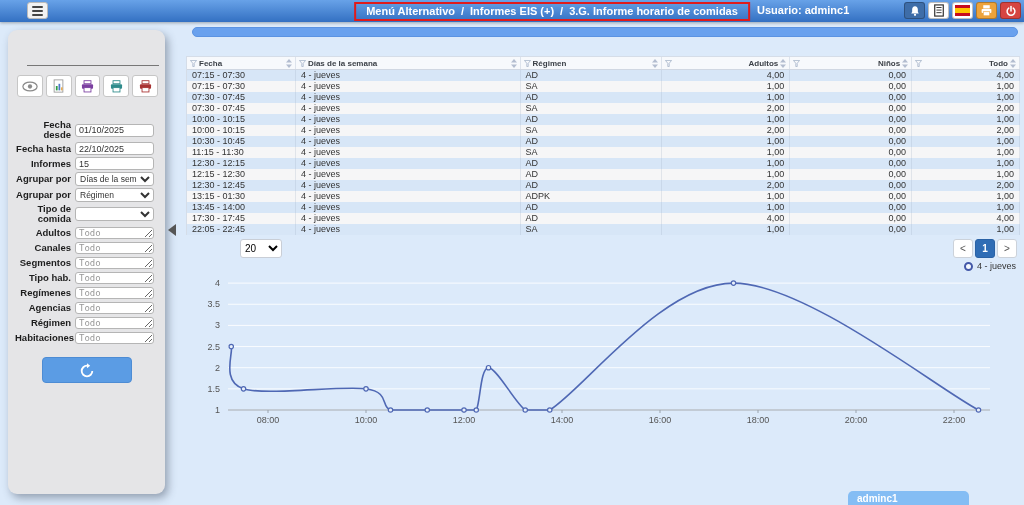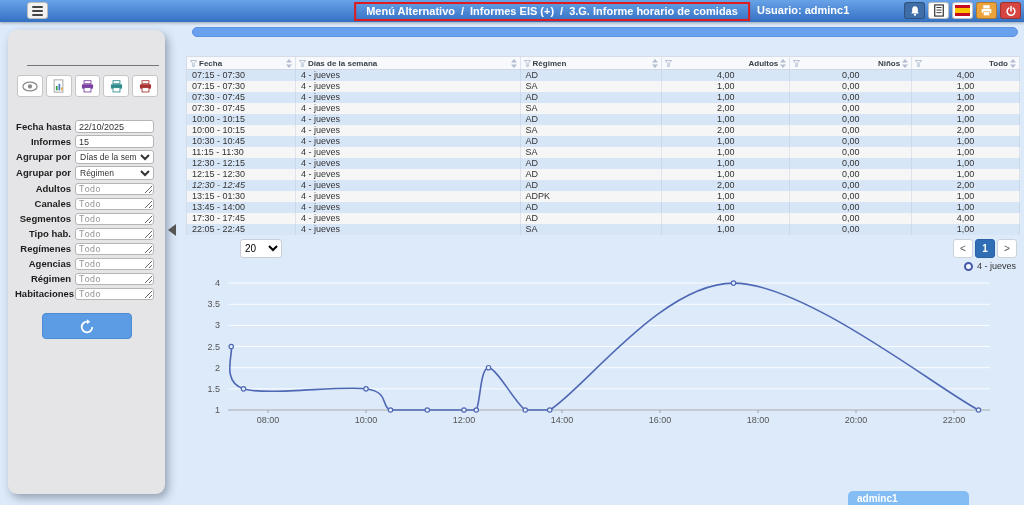--- a/index.html
+++ b/index.html
@@ -61,21 +61,21 @@
   .g-head { display:flex; background:#f7f9fc; border-bottom:1px solid #d0d7e2; height:13px; }
   .g-hcell { display:flex; align-items:center; gap:2px; padding:0 3px; border-right:1px solid #dde3ec;
     font-size:8px; font-weight:bold; color:#3a3f46; cursor:pointer; }
   .g-hcell .htitle { flex:1; overflow:hidden; white-space:nowrap; }
   .g-hcell.num .htitle { text-align:right; }
   .g-row { display:flex; height:11px; cursor:pointer; }
   .g-row:nth-child(odd)  { background:#d7e6f7; }
   .g-row:nth-child(even) { background:#f6f6f7; }
   .g-cell { padding:0 5px; border-right:1px solid rgba(160,175,195,.25); line-height:11px;
     overflow:hidden; white-space:nowrap; }
-  .g-cell.num { text-align:center; }
+  .g-cell.num { text-align:right; }
 
   .page-size { position:absolute; left:240px; top:239px; width:42px; height:19px;
     font-size:10px; border:1px solid #c9ced6; border-radius:3px; background:#fff; }
   .pager { position:absolute; left:953px; top:239px; display:flex; gap:2px; }
   .pg { width:20px; height:19px; border:1px solid #ccd2da; border-radius:3px; background:#fff;
     font-size:10px; color:#555; cursor:pointer; }
   .pg.active { background:#2f6db5; border-color:#2a62a5; color:#fff; font-weight:bold; }
 
   .legend { position:absolute; left:964px; top:261px; display:flex; align-items:center; gap:4px; }
   .legend-radio { width:9px; height:9px; border:2px solid #4358a8; border-radius:50%; background:#f4f8fd; cursor:pointer; }
@@ -175,34 +175,42 @@
     <div class="sib">
       <svg width="15" height="13" viewBox="0 0 16 15">
         <rect x="4" y="0.8" width="8" height="3.5" fill="#fff" stroke="#a83232"></rect>
         <rect x="1.6" y="5" width="12.8" height="5" rx="1" fill="#a83232"></rect>
         <rect x="4" y="8.8" width="8" height="5" fill="#fff" stroke="#a83232"></rect>
       </svg>
     </div>
   </div>
   <div class="form" id="sidebar-form">
       <div class="frow">
+        <label>Fecha desde</label>
+        <input type="text" class="ctl" value="01/10/2025" style="">
+      </div>
+      <div class="frow">
         <label>Fecha hasta</label>
         <input type="text" class="ctl" value="22/10/2025" style="">
       </div>
       <div class="frow">
         <label>Informes</label>
         <input type="text" class="ctl" value="15" style="">
       </div>
       <div class="frow">
         <label>Agrupar por</label>
         <select class="ctl"><option>Días de la semana</option></select>
       </div>
       <div class="frow">
         <label>Agrupar por</label>
         <select class="ctl"><option>Régimen</option></select>
+      </div>
+      <div class="frow">
+        <label>Tipo de comida</label>
+        <select class="ctl"><option></option></select>
       </div>
       <div class="frow">
         <label>Adultos</label>
         <textarea class="ctl" style="">Todo</textarea>
       </div>
       <div class="frow">
         <label>Canales</label>
         <textarea class="ctl" style="">Todo</textarea>
       </div>
       <div class="frow">
@@ -379,21 +387,21 @@
       </div>
       <div class="g-row">
         <div class="g-cell" style="width: 109px;">12:15 - 12:30</div>
         <div class="g-cell" style="width: 225px;">4 - jueves</div>
         <div class="g-cell" style="width: 142px;">AD</div>
         <div class="g-cell num" style="width: 128px;">1,00</div>
         <div class="g-cell num" style="width: 122px;">0,00</div>
         <div class="g-cell num" style="width: 108px;">1,00</div>
       </div>
       <div class="g-row">
-        <div class="g-cell" style="width: 109px; font-style: italic;">12:30 - 12:45</div>
+        <div class="g-cell" style="width: 109px;">12:30 - 12:45</div>
         <div class="g-cell" style="width: 225px;">4 - jueves</div>
         <div class="g-cell" style="width: 142px;">AD</div>
         <div class="g-cell num" style="width: 128px;">2,00</div>
         <div class="g-cell num" style="width: 122px;">0,00</div>
         <div class="g-cell num" style="width: 108px;">2,00</div>
       </div>
       <div class="g-row">
         <div class="g-cell" style="width: 109px;">13:15 - 01:30</div>
         <div class="g-cell" style="width: 225px;">4 - jueves</div>
         <div class="g-cell" style="width: 142px;">ADPK</div>

